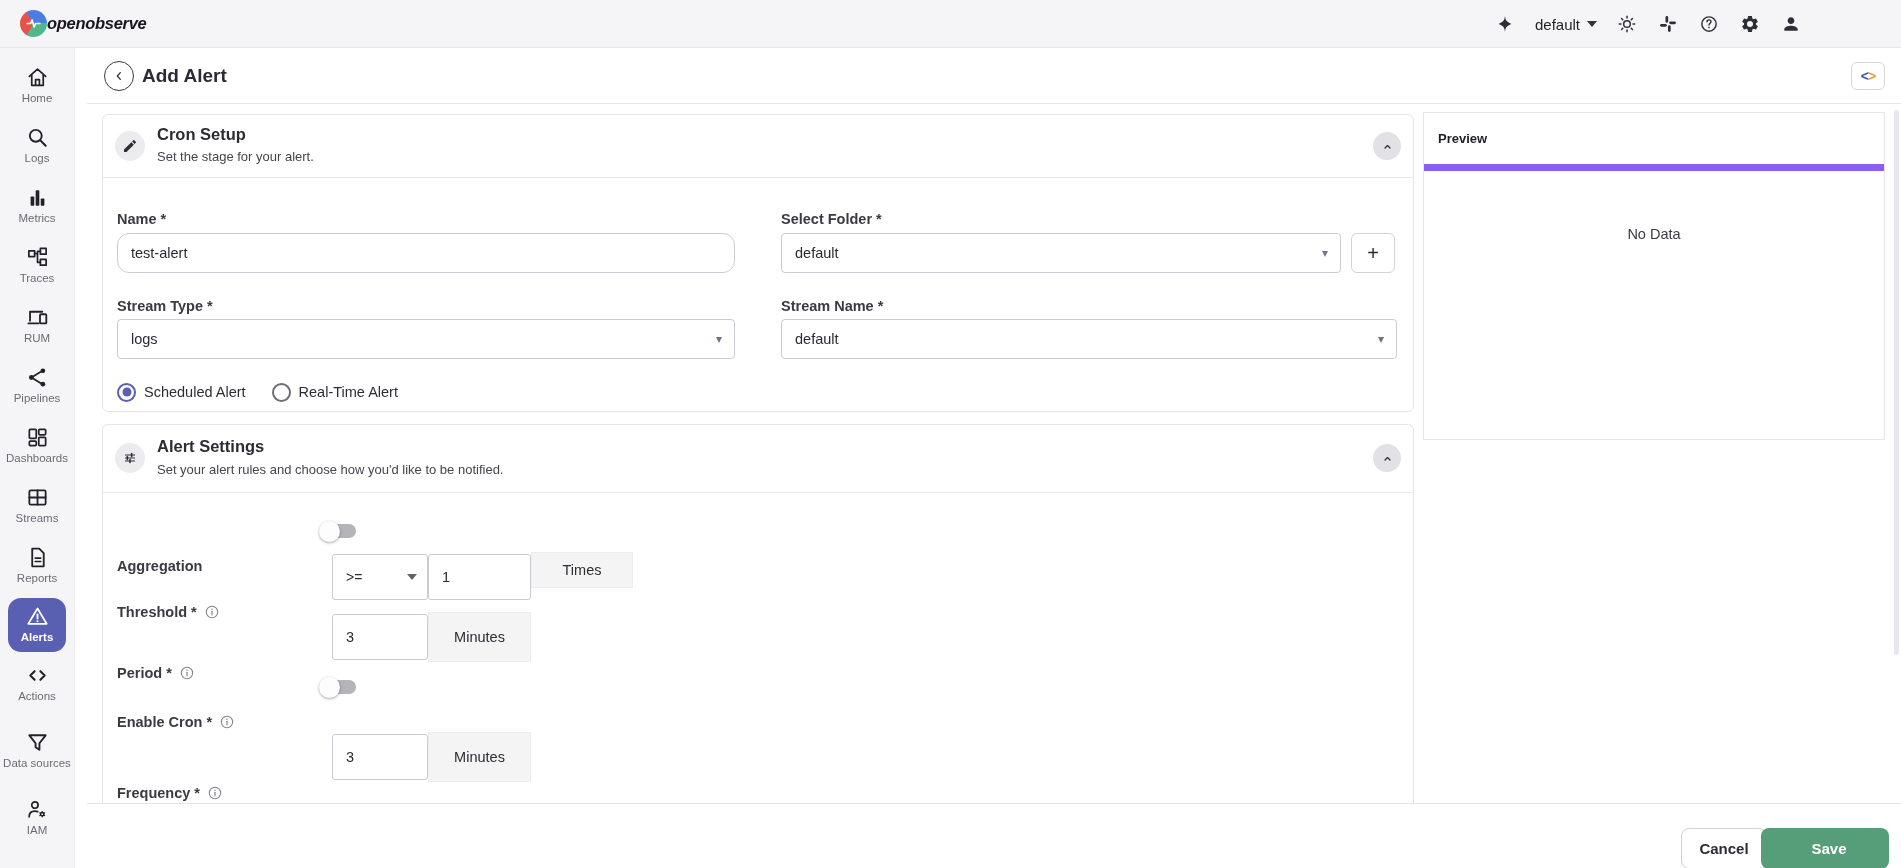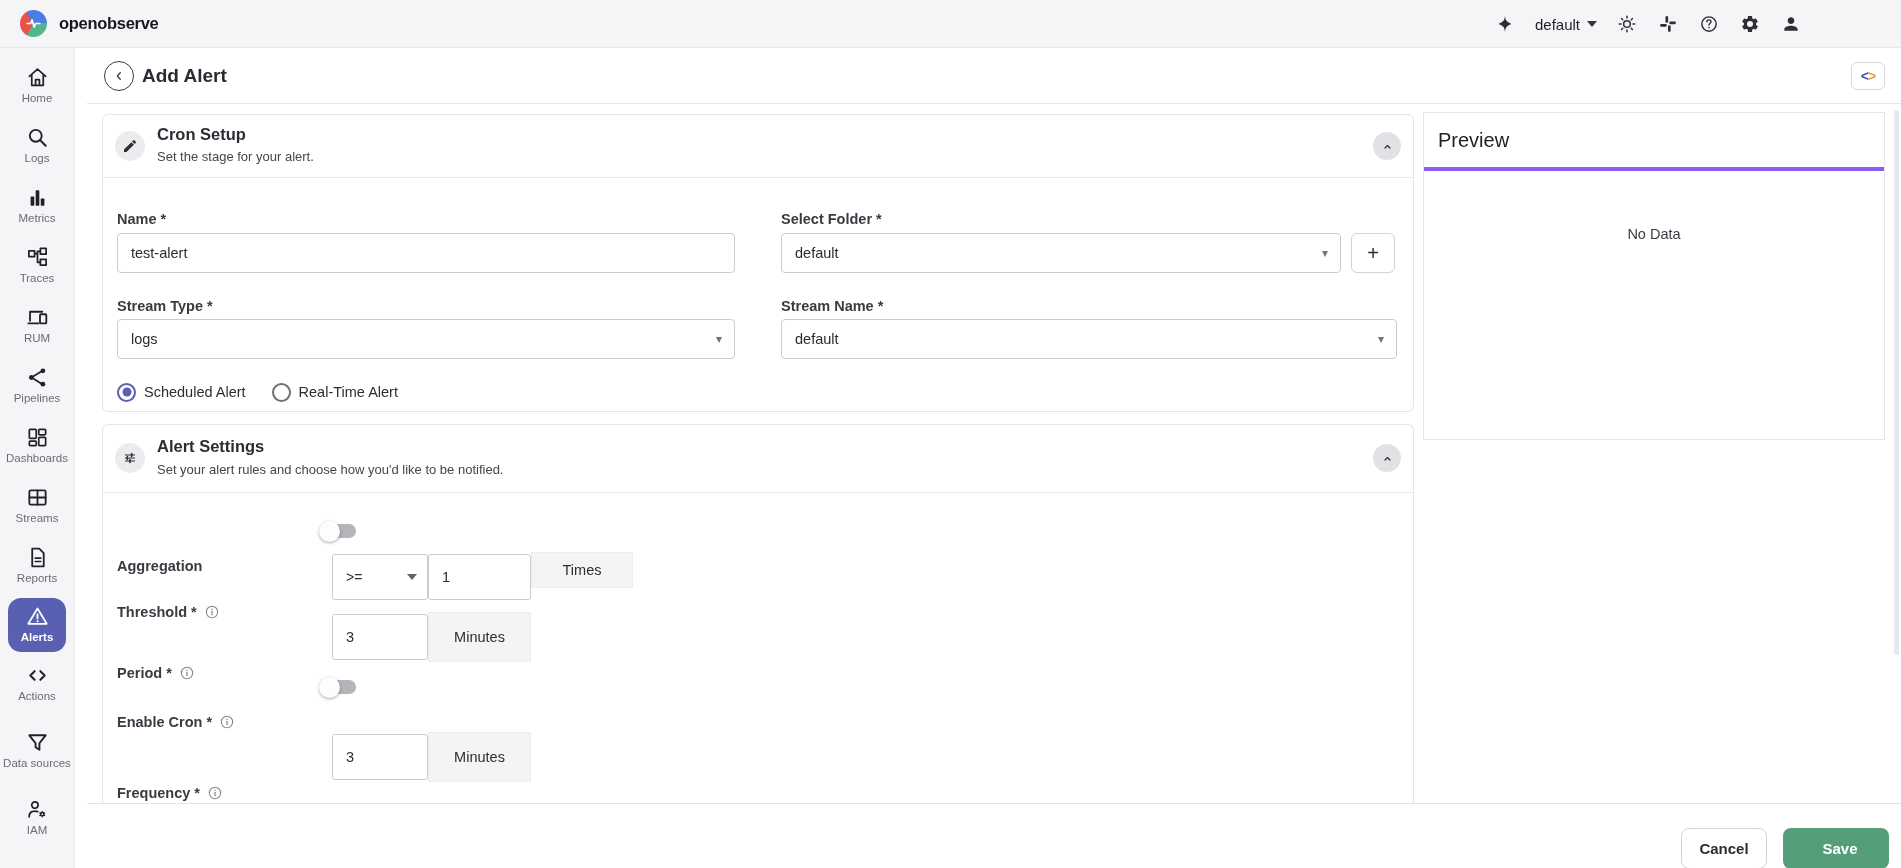--- a/index.html
+++ b/index.html
@@ -2,21 +2,21 @@
 <html><head>
 <meta charset="utf-8">
 <style>
   * { margin:0; padding:0; box-sizing:border-box; }
   html,body { width:1901px; height:868px; overflow:hidden; background:#fff;
     font-family:"Liberation Sans","DejaVu Sans",sans-serif; color:#27272e; }
 
   
   .top-header { position:absolute; left:0; top:0; width:1901px; height:48px;
     background:#f5f5f7; border-bottom:1px solid #e7e7ea; display:flex; align-items:center; z-index:20; }
-  .logo-wrap { display:flex; align-items:center; gap:12px; margin-left:20px; }
+  .logo-wrap { display:flex; align-items:center; gap:0; margin-left:20px;font-style:italic; }
   .logo-mark { width:27px; height:27px; border-radius:50%;
     background:conic-gradient(from 210deg,#e5534b 0 33%,#4b7de5 33% 66%,#52b788 66% 100%);
     display:flex; align-items:center; justify-content:center; }
   .logo-mark svg { width:17px; height:17px; }
   .logo-text { font-size:16.5px; font-weight:800; letter-spacing:-0.3px; color:#17171c; }
   .header-right { position:absolute; right:100px; top:0; height:48px; display:flex; align-items:center; gap:19px; color:#2e2e36; }
   .hicon { width:21px; height:21px; display:flex; align-items:center; justify-content:center; cursor:pointer; }
   .hicon svg { width:20px; height:20px; }
   .org-selector { display:flex; align-items:center; gap:7px; cursor:pointer; }
   .org-selector .org-label { font-size:15px; color:#1f1f28; }
@@ -54,21 +54,21 @@
   .icon-circle svg { width:16px; height:16px; }
   .card-title { position:absolute; left:54px; font-size:16.5px; font-weight:700; color:#2c2c35; }
   .card-sub { position:absolute; left:54px; font-size:13px; color:#45454e; }
   .collapse-btn { position:absolute; right:12px; top:17px; width:28px; height:28px; border-radius:50%;
     background:#e2e2e6; border:none; display:flex; align-items:center; justify-content:center; cursor:pointer; color:#2e2e36; }
   .collapse-btn svg { width:15px; height:15px; }
 
   .field-label { position:absolute; font-size:14.5px; font-weight:700; color:#3a3a42; }
   .text-input, .select-box { position:absolute; height:40px; border:1px solid #cbcbd1; border-radius:4px;
     background:#fff; font-size:14.5px; color:#2a2a32; }
-  input.text-input { padding-left:13px; font-family:inherit; outline:none; }
+  input.text-input { padding-left:13px; font-family:inherit; outline:none;border-radius:12px; }
   .select-box { display:flex; align-items:center; padding-left:13px; cursor:pointer; }
   .select-box .sel-caret { position:absolute; right:12px; top:50%; transform:translateY(-50%);
     font-size:12px; color:#70758a; }
   .plus-btn { position:absolute; width:44px; height:40px; border:1px solid #d2d2d7; border-radius:6px;
     background:#fff; font-size:20px; color:#2b2b33; cursor:pointer; line-height:1; }
 
   .radio-row { position:absolute; display:flex; align-items:center; gap:26px; }
   .radio-opt { display:flex; align-items:center; gap:8px; cursor:pointer; font-size:14.5px; color:#2c2c35; }
   .radio-dot { width:19px; height:19px; border-radius:50%; border:2px solid #5960b2; position:relative; flex:0 0 auto; }
   .radio-dot.checked::after { content:""; position:absolute; left:50%; top:50%; transform:translate(-50%,-50%);
@@ -87,31 +87,31 @@
     justify-content:center; font-size:14.5px; color:#2d2d34; }
   .num-input { position:absolute; border:1px solid #cbcbd1; background:#fff; font-size:14.5px; color:#2a2a32;
     padding-left:13px; font-family:inherit; outline:none; border-radius:3px; }
   .op-select { position:absolute; border:1px solid #cbcbd1; background:#fff; border-radius:3px; display:flex;
     align-items:center; padding-left:13px; font-size:14px; color:#2d2d34; cursor:pointer; }
   .op-select .tri { position:absolute; right:10px; width:0; height:0; border-left:5.5px solid transparent;
     border-right:5.5px solid transparent; border-top:6.5px solid #5f6368; }
 
   .preview-card { position:absolute; left:1336px; top:64px; width:462px; height:328px;
     background:#fff; border:1px solid #e5e5e8; }
-  .preview-head { height:58px; border-bottom:4px solid #8b5cf6; display:flex; align-items:center; padding-left:14px;
-    font-size:20px; font-weight:400; color:#1f1f26; }
+  .preview-head { height:58px; border-bottom:7px solid #8b5cf6; display:flex; align-items:center; padding-left:14px;
+    font-size:13px; font-weight:700; color:#1f1f26; }
   .preview-body { position:relative; height:269px; }
   .no-data { position:absolute; left:0; right:0; top:55px; text-align:center; font-size:14.5px; color:#3a3a42; }
 
   .footer-bar { position:absolute; left:0; top:755px; width:1814px; height:65px; background:#fff;
     border-top:1px solid #e4e4e7; z-index:10; }
   .btn { position:absolute; top:24px; height:41px; border-radius:8px; font-size:15px; font-weight:700;
     font-family:inherit; cursor:pointer;margin-left:36px; }
   .btn-cancel { right:134px; width:86px; background:#fff; border:1px solid #d2d2d7; color:#2c2c35; }
-  .btn-save { right:12px; width:106px; border:none; color:#fff;padding-left:8px; }
+  .btn-save { right:12px; width:128px; border:none; color:#fff;padding-left:8px; }
 
   .scroll-thumb { position:absolute; right:2px; top:62px; width:5px; height:545px; background:#e8e8ec;
     border-radius:3px; }
 </style>
 </head>
 <body>
 
 <div class="top-header">
   <div class="logo-wrap">
     <span class="logo-mark">

